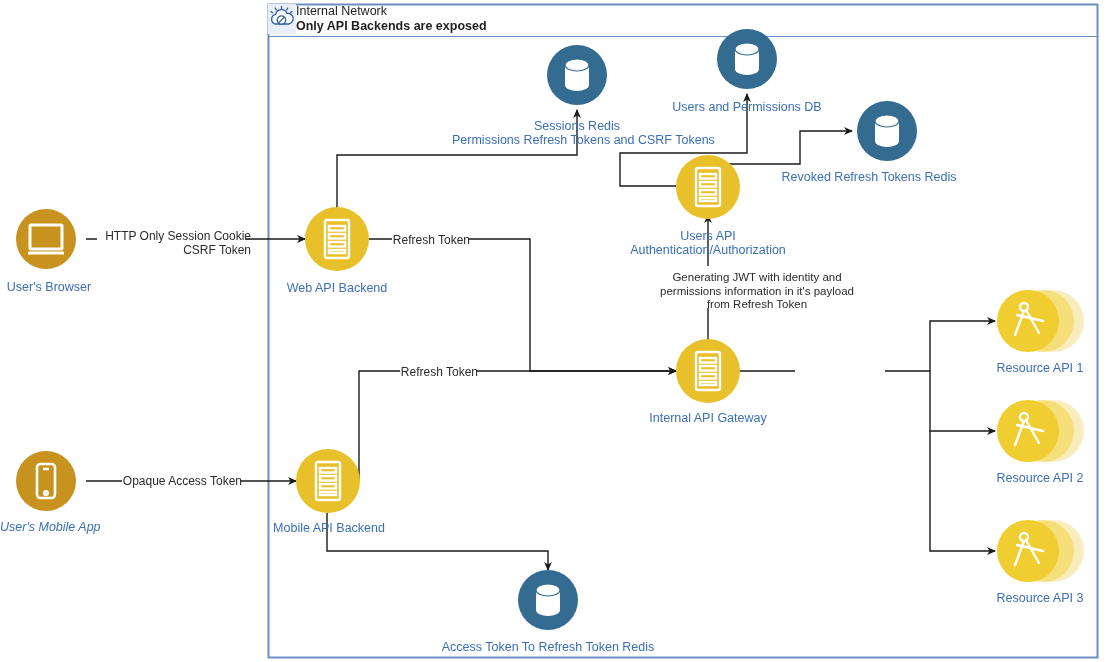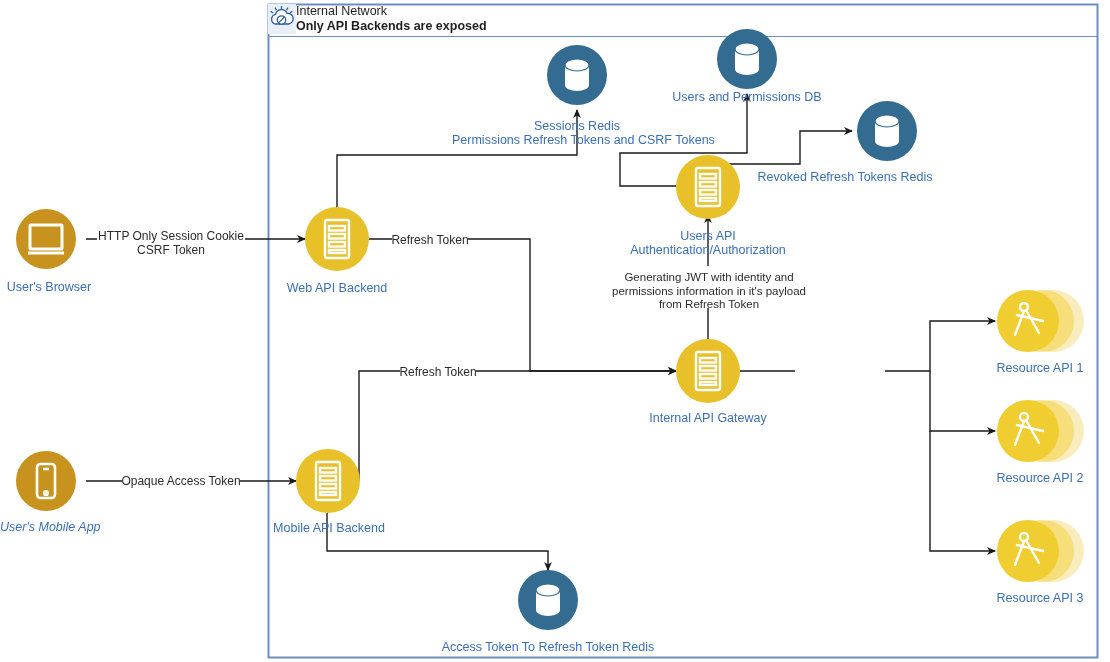--- a/index.html
+++ b/index.html
@@ -7,26 +7,26 @@
     font-family:"Liberation Sans", sans-serif;
     width:1110px;height:662px;position:relative;overflow:hidden;
   }
   #stage{position:absolute;left:0;top:0;width:1003px;height:662px;}
   svg.layer{position:absolute;left:0;top:0;width:1110px;height:662px;}
   .nodelabel{
     position:absolute;text-align:center;color:#3B6FB6;
     font-size:12.5px;line-height:14px;white-space:pre;
   }
   .edgelabel{
-    position:absolute;text-align:center;color:#2B2B2B;
+    position:absolute;text-align:right;color:#2B2B2B;
     font-size:12px;line-height:14px;white-space:pre;
   }
   .note{
     position:absolute;text-align:center;color:#2B2B2B;
-    font-size:11.5px;line-height:13.5px;white-space:pre;
+    font-size:11.5px;line-height:13.5px;white-space:pre;margin-left:48px;
   }
   .containerTitle{
     position:absolute;color:#1F1F1F;font-size:12.5px;line-height:15px;white-space:pre;
   }
   .icon{position:absolute;}
 </style>
 </head>
 <body>
 
 <div id="stage">
@@ -176,31 +176,31 @@
 Permissions Refresh Tokens and CSRF Tokens</div>
 
   <svg class="icon" style="left:717px;top:29px;" width="60" height="60" viewBox="0 0 60 60">
     <circle cx="30" cy="30" r="30" fill="#336B91"></circle>
     <g fill="#ffffff">
       <path d="M18 20 h24 v20 a12 6 0 0 1 -24 0 z"></path>
       <ellipse cx="30" cy="20" rx="12" ry="6"></ellipse>
     </g>
     <ellipse cx="30" cy="20" rx="12" ry="6" fill="none" stroke="#336B91" stroke-width="1.2"></ellipse>
   </svg>
-  <div class="nodelabel" style="left:667px;top:90px;width:160px;">Users and Permissions DB</div>
+  <div class="nodelabel" style="left:667px;top:100px;width:160px;">Users and Permissions DB</div>
 
   <svg class="icon" style="left:857px;top:101px;" width="60" height="60" viewBox="0 0 60 60">
     <circle cx="30" cy="30" r="30" fill="#336B91"></circle>
     <g fill="#ffffff">
       <path d="M18 20 h24 v20 a12 6 0 0 1 -24 0 z"></path>
       <ellipse cx="30" cy="20" rx="12" ry="6"></ellipse>
     </g>
     <ellipse cx="30" cy="20" rx="12" ry="6" fill="none" stroke="#336B91" stroke-width="1.2"></ellipse>
   </svg>
-  <div class="nodelabel" style="left:745px;top:170px;width:200px;">Revoked Refresh Tokens Redis</div>
+  <div class="nodelabel" style="left:769px;top:170px;width:200px;">Revoked Refresh Tokens Redis</div>
 
   <svg class="icon" style="left:518px;top:570px;" width="60" height="60" viewBox="0 0 60 60">
     <circle cx="30" cy="30" r="30" fill="#336B91"></circle>
     <g fill="#ffffff">
       <path d="M18 20 h24 v20 a12 6 0 0 1 -24 0 z"></path>
       <ellipse cx="30" cy="20" rx="12" ry="6"></ellipse>
     </g>
     <ellipse cx="30" cy="20" rx="12" ry="6" fill="none" stroke="#336B91" stroke-width="1.2"></ellipse>
   </svg>
   <div class="nodelabel" style="left:428px;top:640px;width:240px;">Access Token To Refresh Token Redis</div>

